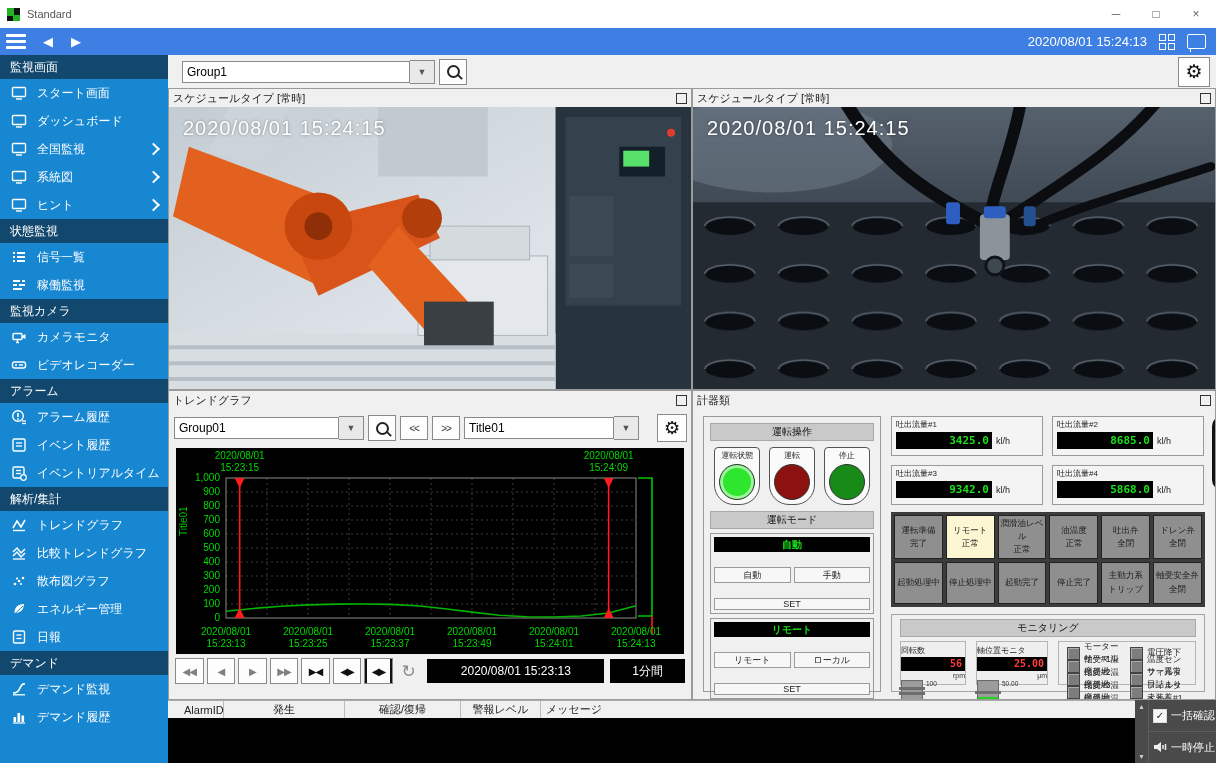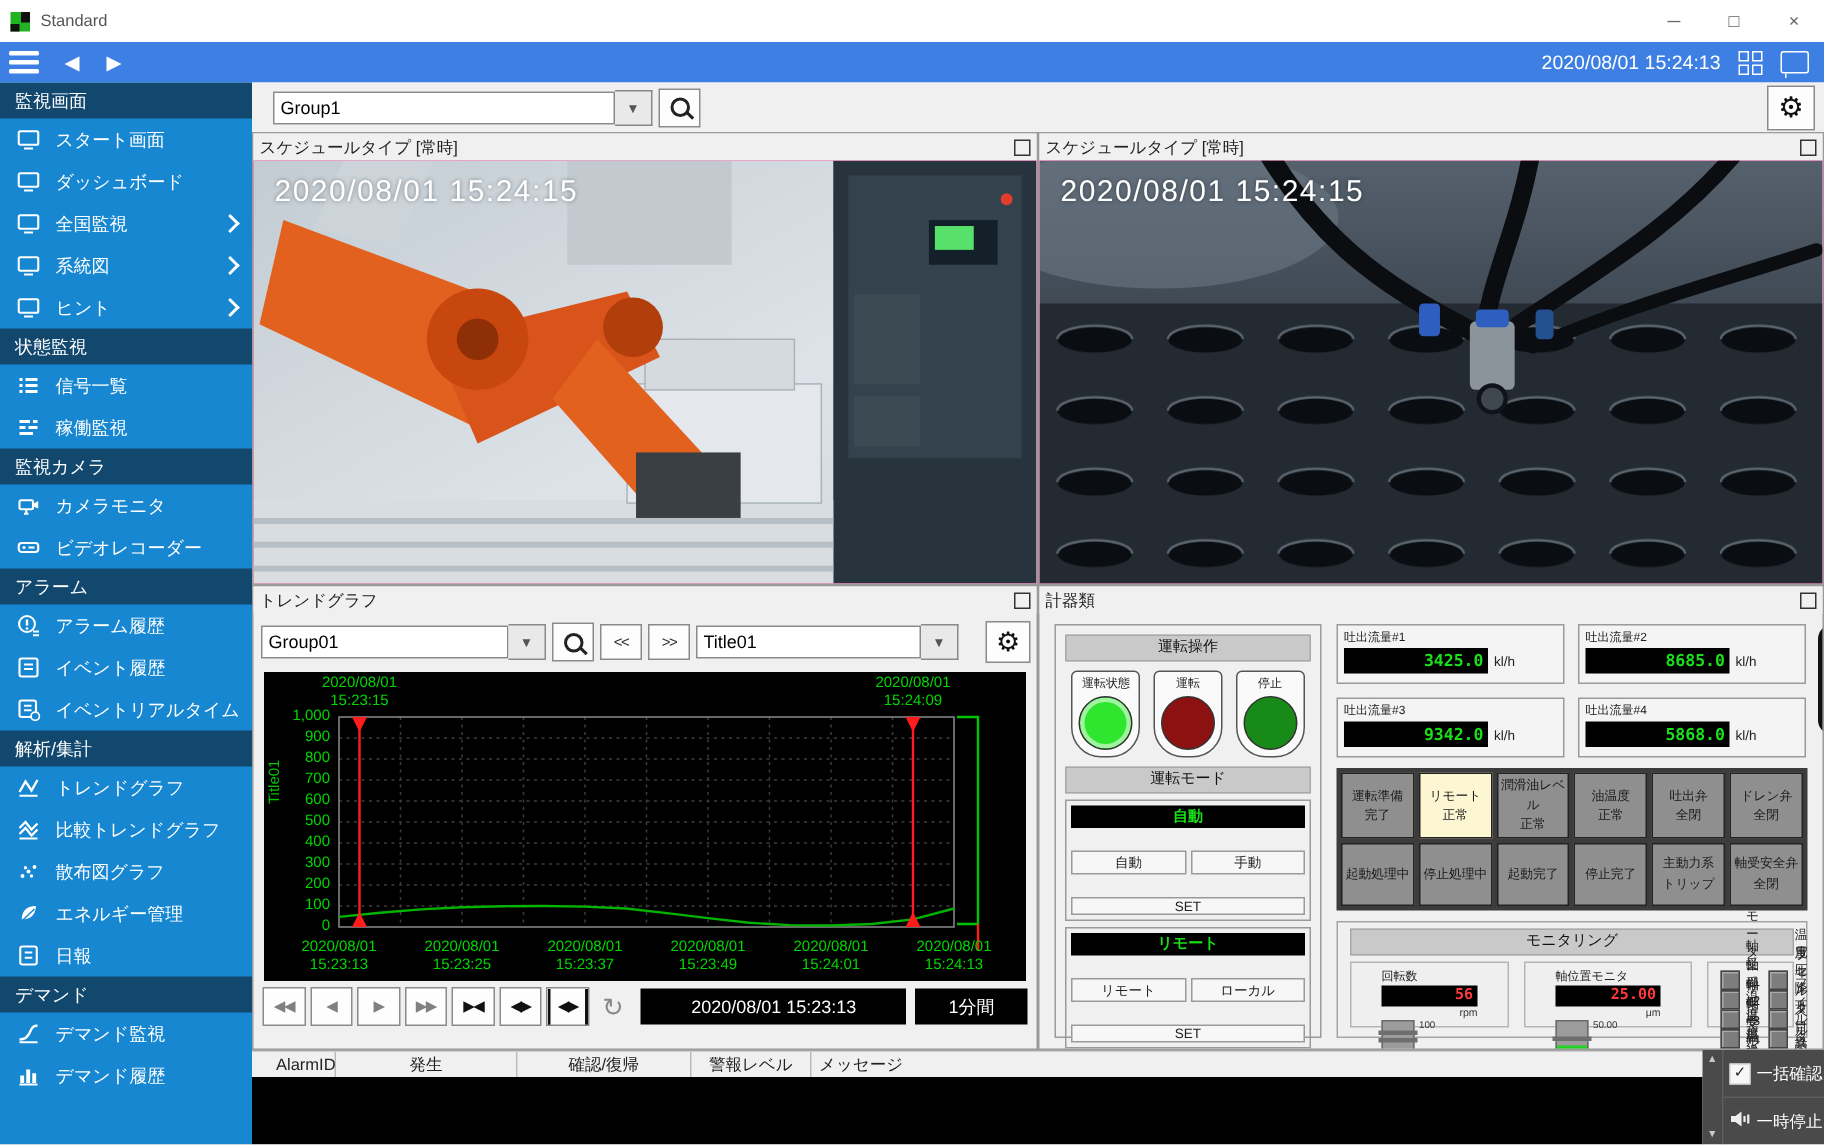--- a/index.html
+++ b/index.html
@@ -113,21 +113,21 @@
   .gaugewrap{display:flex;gap:10px;margin-left:auto;}
   .agauge{width:76px;height:74px;background:#111;border-radius:10px;position:relative;}
   .agauge svg{position:absolute;left:0;top:0;}
 
   .status-wrap{background:#3c3c3c;padding:3px;display:grid;grid-template-columns:repeat(6,1fr);gap:3px;}
   .sg-cell{background:#8f8f8f;border:1px solid #222;min-height:38px;display:flex;flex-direction:column;align-items:center;justify-content:center;font-size:8.5px;line-height:1.55;color:#1a1a1a;text-align:center;padding:1px;}
   .sg-cell.active{background:#fdf6d3;}
 
   .mon-box{border:1px solid #a5a5a5;background:#f0f0f0;padding:4px 8px 6px 8px;flex:1;display:flex;flex-direction:column;gap:4px;min-height:0;}
   .mon-body{display:flex;gap:10px;flex:1;min-height:0;}
-  .vgbox{border:1px solid #b5b5b5;background:#efefef;padding:3px 20px;width:64px;flex:0 0 auto;font-size:8px;}
+  .vgbox{border:1px solid #b5b5b5;background:#efefef;padding:3px 0;width:64px;flex:0 0 auto;font-size:8px;}
   .vglcd{background:#000;color:#ff3b3b;font-family:"DejaVu Sans Mono",monospace;font-size:10px;font-weight:bold;text-align:right;height:14px;line-height:14px;padding-right:3px;margin-top:1px;}
   .vgunit{text-align:right;color:#333;font-size:7px;margin:1px 0;}
   .vgact{display:flex;gap:3px;}
   .vbar{width:20px;height:58px;background:#9c9c9c;border:1px solid #6a6a6a;position:relative;}
   .vmark{position:absolute;left:-3px;right:-3px;height:3px;background:#6e6e6e;}
   .vscale{display:flex;flex-direction:column;justify-content:space-between;font-size:6.5px;color:#333;height:58px;}
   .ind-box{border:1px solid #b5b5b5;background:#efefef;flex:1;display:flex;gap:6px;padding:5px 8px;min-width:0;}
   .ind-col{flex:1;display:flex;flex-direction:column;justify-content:space-between;}
   .ind{display:flex;align-items:center;gap:4px;font-size:8.5px;color:#222;height:13px;}
   .ind-sq{width:11px;height:11px;background:#7d7d7d;border:1px solid #444;box-shadow:inset 1px 1px 0 #aaa;flex:0 0 11px;}

